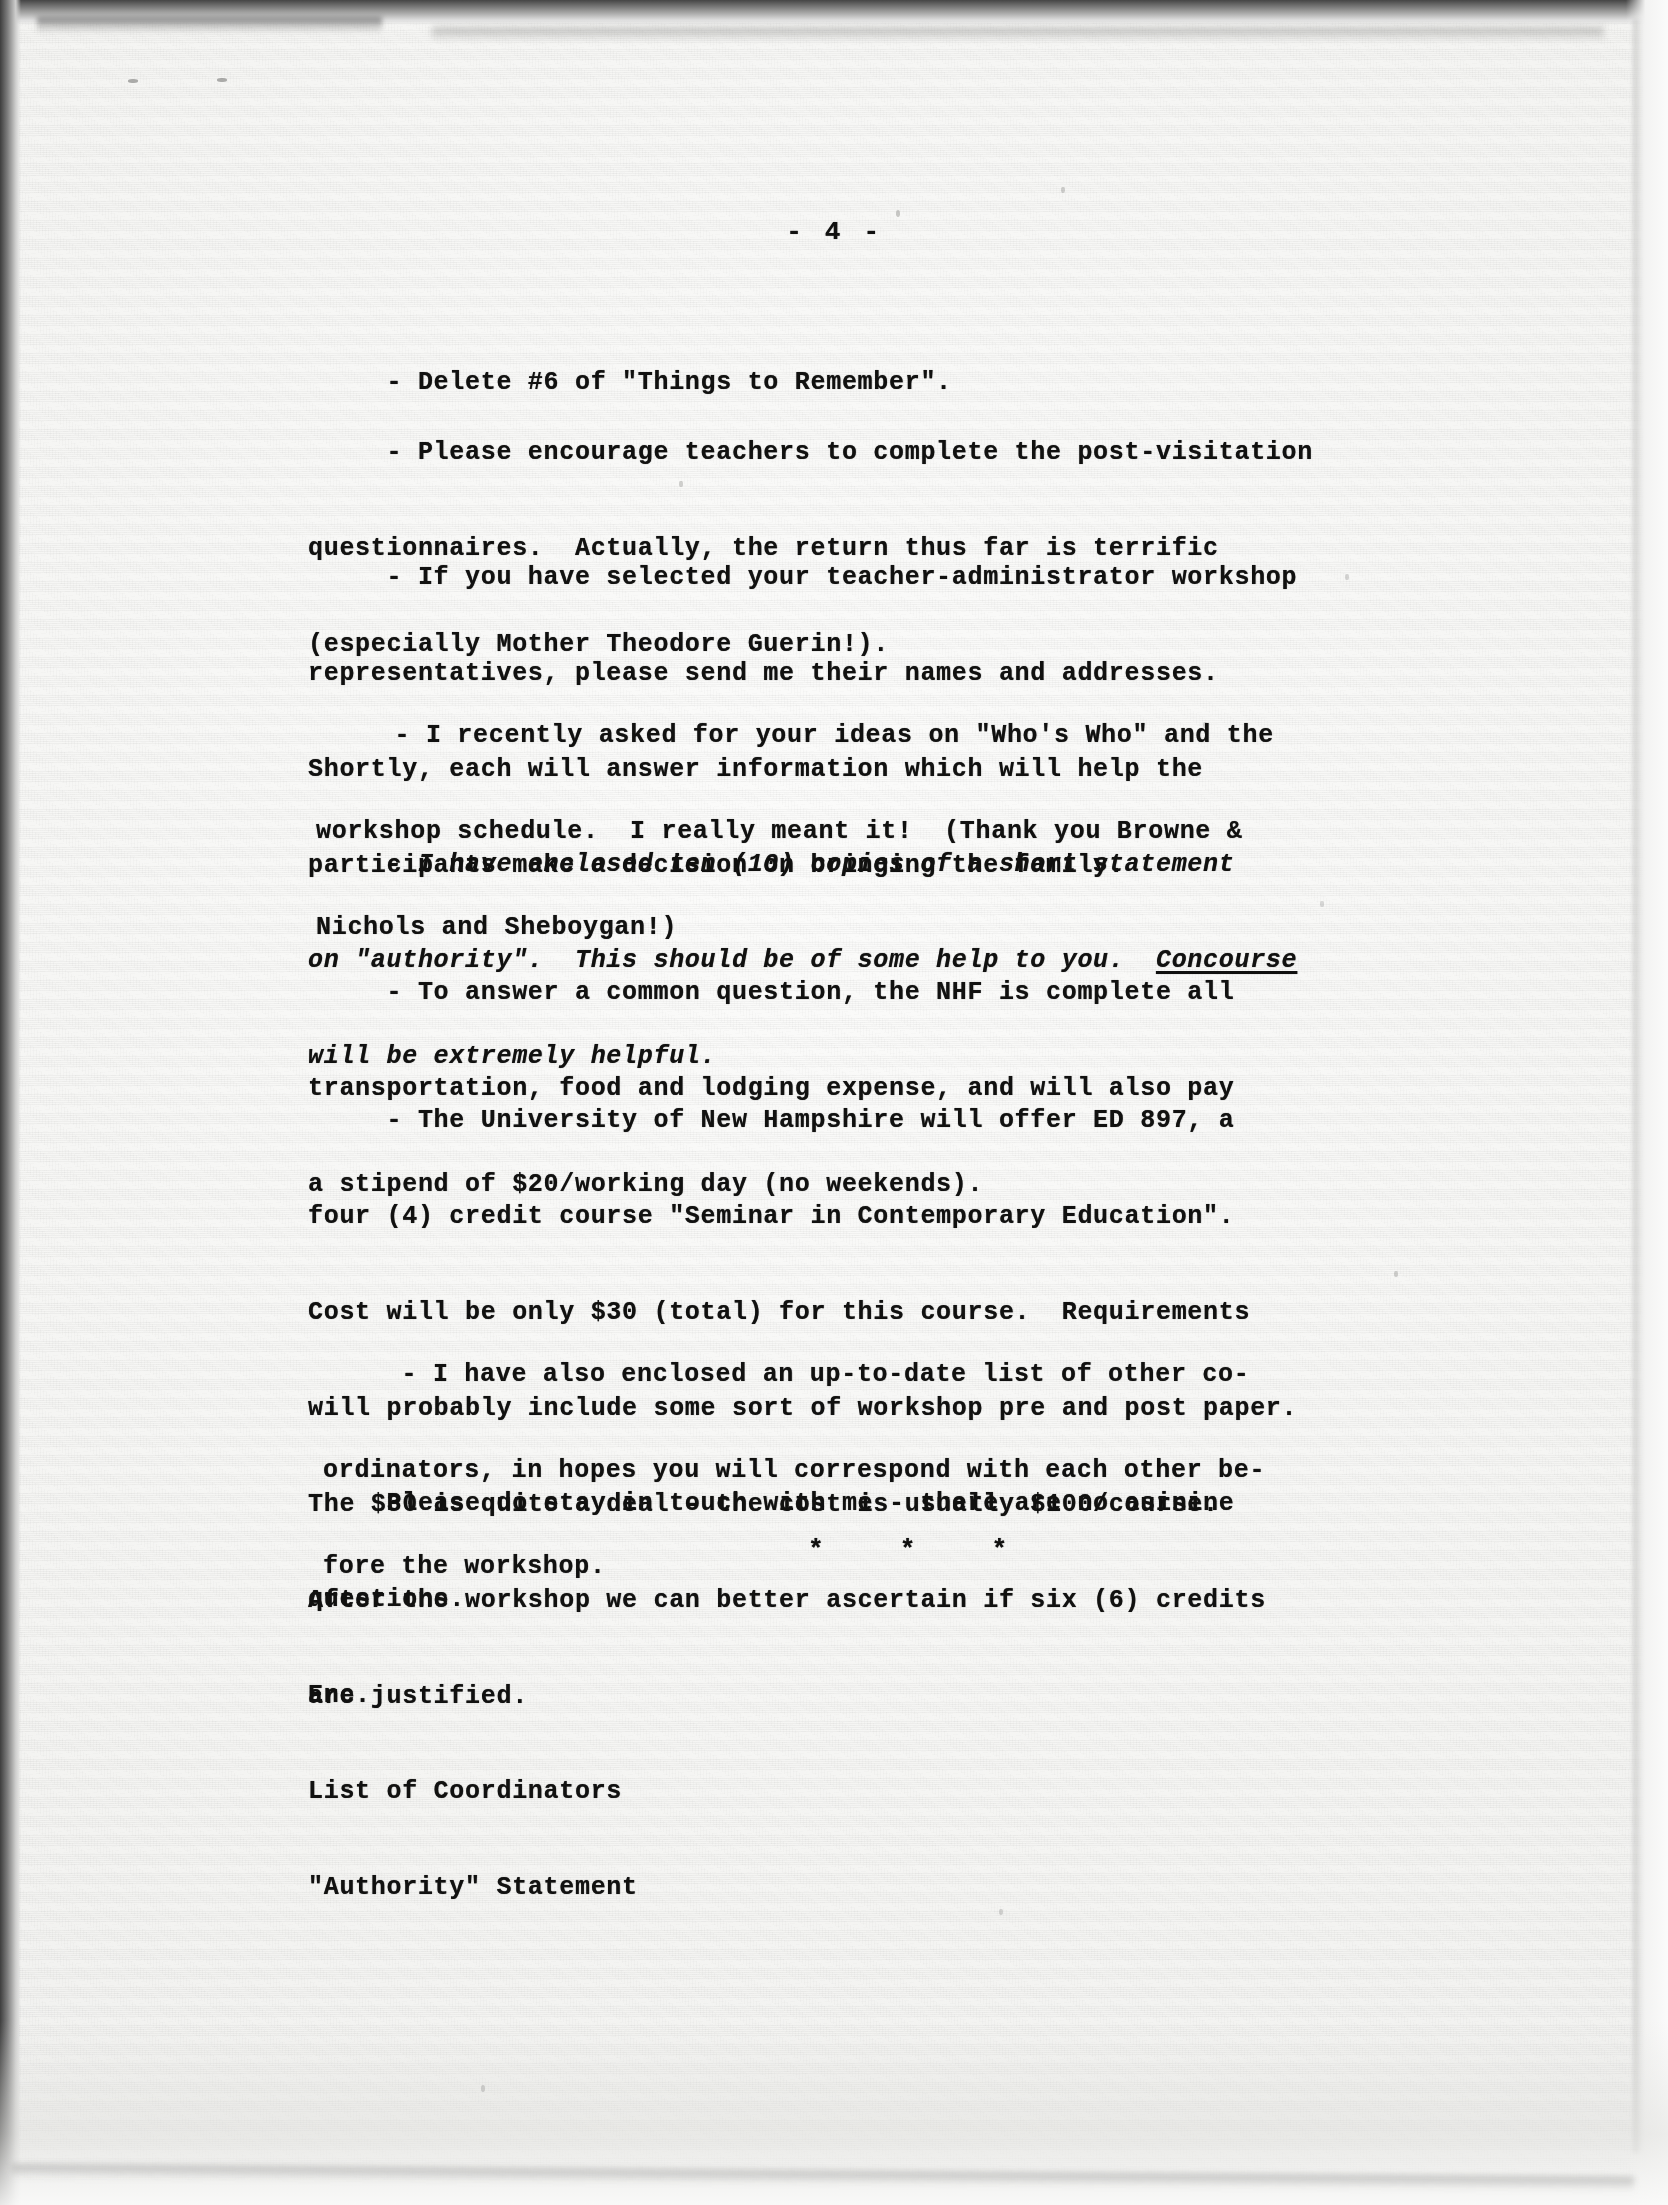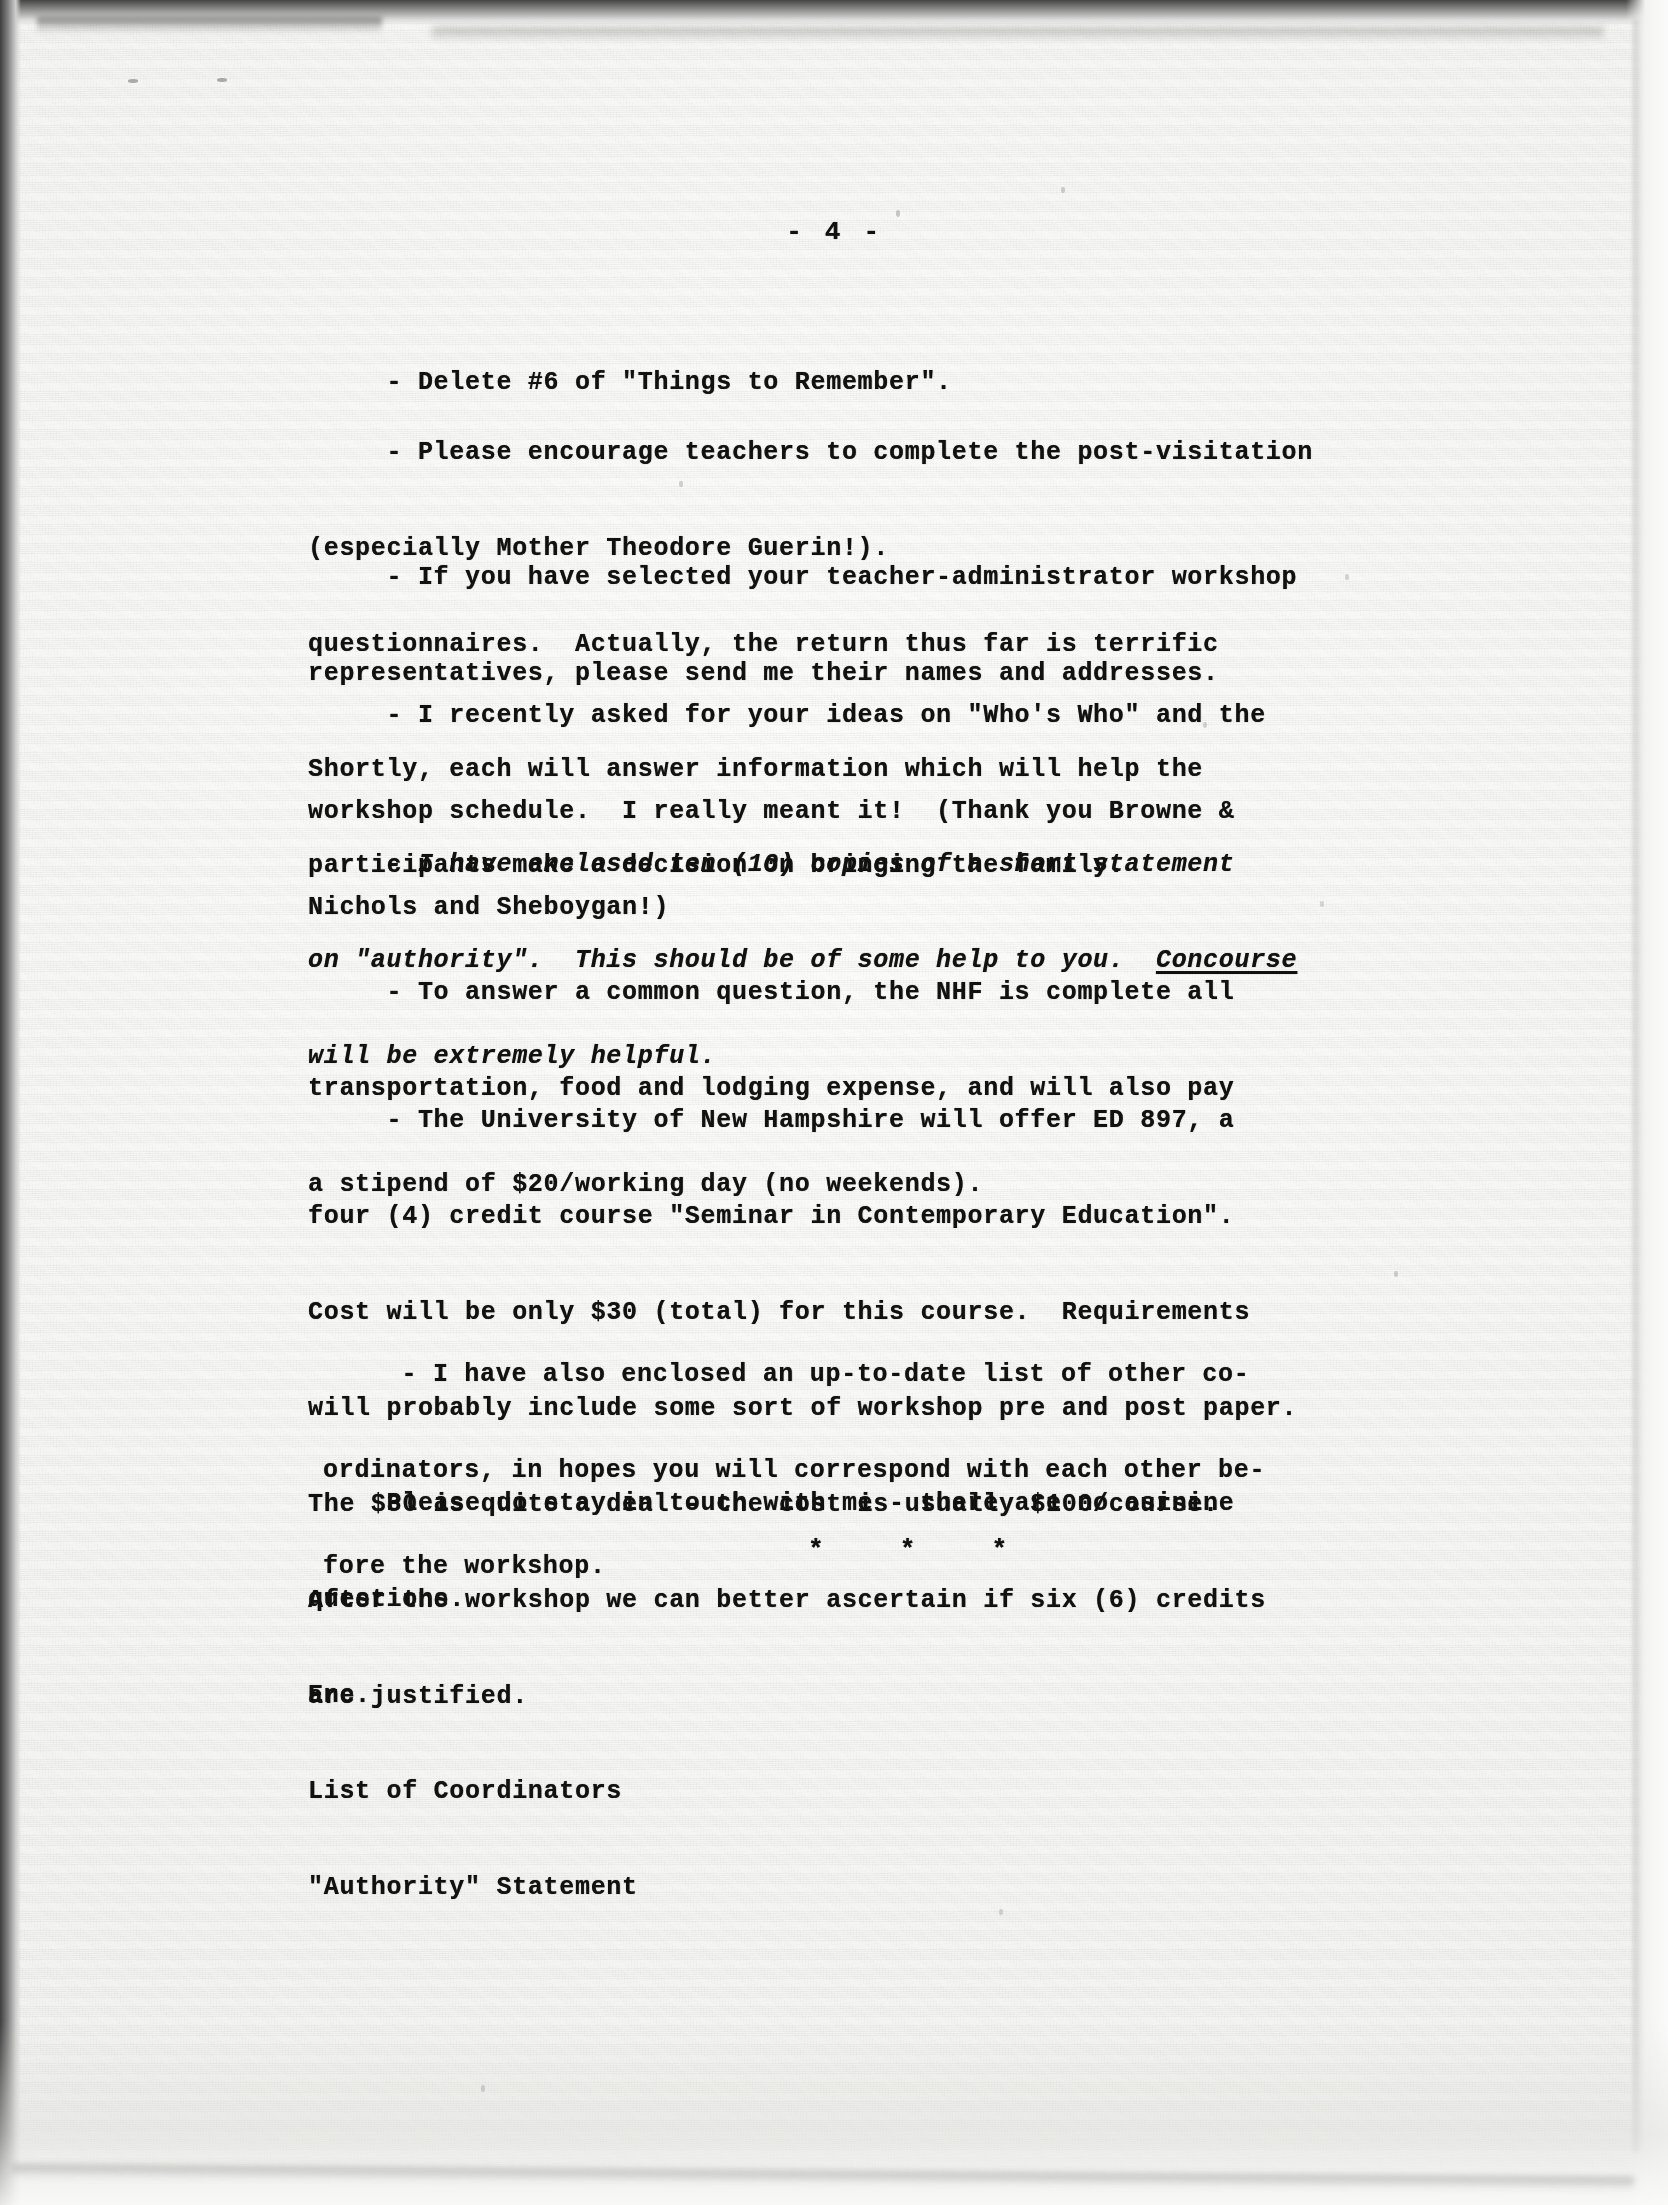--- a/index.html
+++ b/index.html
@@ -218,32 +218,32 @@
   <div class="typed">
 
     <div class="page-number">- 4 -</div>
 
     <div class="para" style="top:303px;">
       <span class="line">     - Delete #6 of "Things to Remember".</span>
     </div>
 
     <div class="para" style="top:373px;">
       <span class="line">     - Please encourage teachers to complete the post-visitation</span>
+      <span class="line">questionnaires.  Actually, the return thus far is terrific</span>
       <span class="line">(especially Mother Theodore Guerin!).</span>
-      <span class="line">questionnaires.  Actually, the return thus far is terrific</span>
     </div>
 
     <div class="para" style="top:498px;">
       <span class="line">     - If you have selected your teacher-administrator workshop</span>
       <span class="line">representatives, please send me their names and addresses.</span>
       <span class="line">Shortly, each will answer information which will help the</span>
       <span class="line">participants make a decision on bringing the family.</span>
     </div>
 
-    <div class="para" style="top:636px;">
+    <div class="para" style="top:656px;margin-left:8px;">
       <span class="line">     - I recently asked for your ideas on "Who's Who" and the</span>
       <span class="line">workshop schedule.  I really meant it!  (Thank you Browne &amp;</span>
       <span class="line">Nichols and Sheboygan!)</span>
     </div>
 
     <div class="para" style="top:785px;font-style:italic;">
       <span class="line">     - I have enclosed ten (10) copies of a short statement</span>
       <span class="line"><span>on "authority".  This should be of some help to you.  <span class="u">Concourse</span></span></span>
       <span class="line">will be extremely helpful.</span>
     </div>

